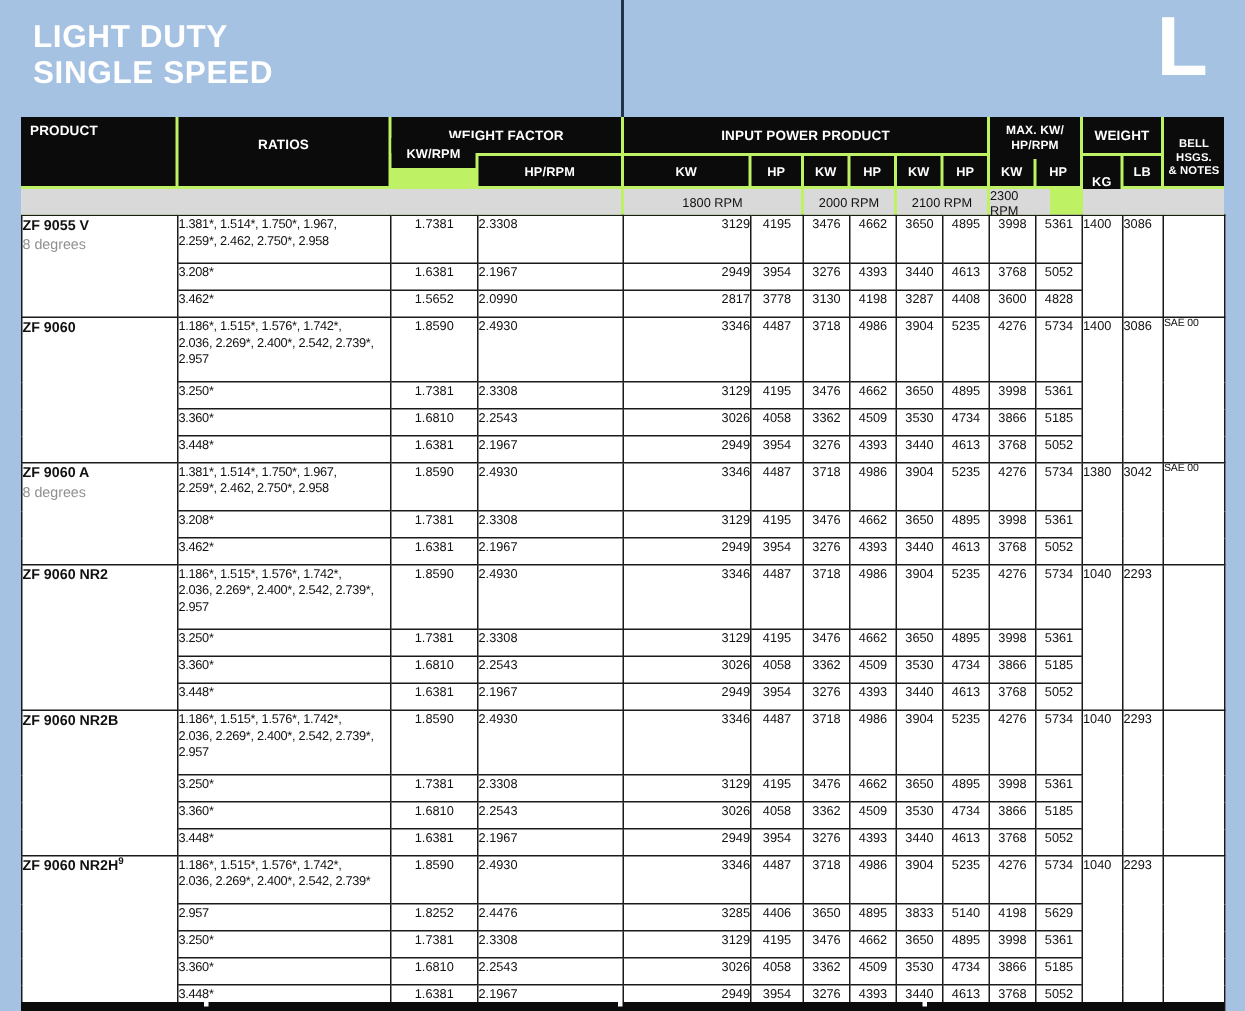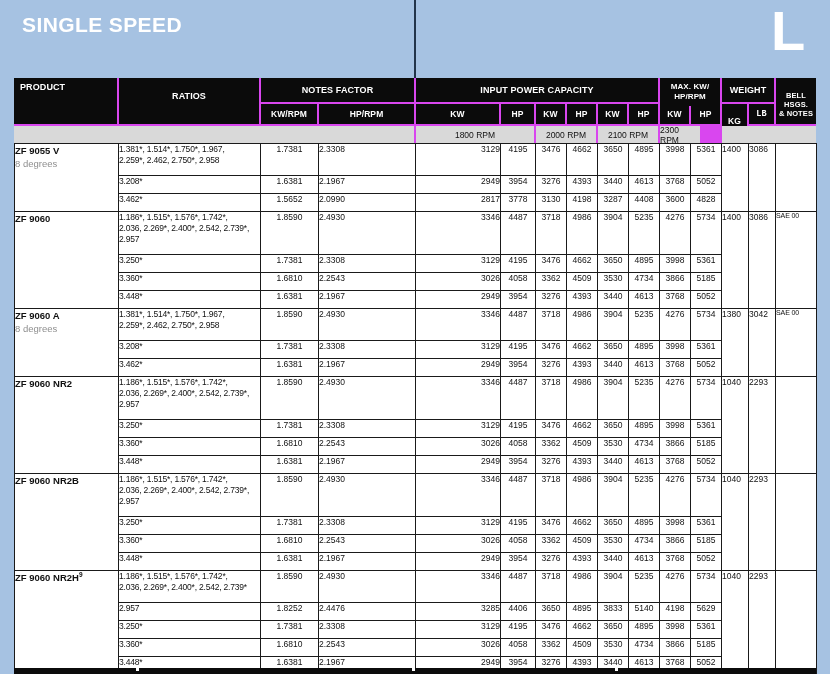--- a/index.html
+++ b/index.html
@@ -16,21 +16,21 @@
     font-size:21px;font-weight:bold;line-height:1.12;letter-spacing:.4px;
   }
   .banner-divider{position:absolute;left:414px;top:0;width:2px;height:78px;background:#22344a;}
   .banner-letter{
     position:absolute;left:771px;top:3px;color:#ffffff;
     font-size:56px;font-weight:bold;line-height:1;
   }
   
   .sheet{position:absolute;left:14px;top:78px;width:802px;height:596px;background:#ffffff;}
   
-  .thead{position:relative;width:802px;height:65px;background:#d946ef;}
+  .thead{position:relative;width:802px;height:65px;background:#bef264;}
   .hbox{
     position:absolute;background:#0b0b0b;color:#ffffff;font-weight:bold;
     display:flex;align-items:center;justify-content:center;text-align:center;
     font-size:8.5px;letter-spacing:.1px;line-height:1.2;white-space:pre-line;
   }
   .hbox.tl{align-items:flex-start;justify-content:flex-start;text-align:left;padding:4px 0 0 6px;box-sizing:border-box;}
   .hbox.tc{align-items:flex-start;padding-top:13px;box-sizing:border-box;}
   .gbox{
     position:absolute;background:#d9d9d9;color:#111;font-weight:normal;
     display:flex;align-items:center;justify-content:center;font-size:8.5px;
@@ -53,52 +53,53 @@
   td.note{padding:4px 0 0 3px;font-size:7px;letter-spacing:-.1px;}
   
   .strip{position:absolute;left:0;bottom:0;width:802px;height:6px;background:#0b0b0b;}
   .notch{position:absolute;top:0;width:3px;height:3px;background:#ffffff;}
 </style>
 </head>
 <body>
 
 <div class="banner">
   <div class="banner-title">
+    <div>LIGHT DUTY</div>
     <div>SINGLE SPEED</div>
   </div>
   <div class="banner-divider"></div>
   <div class="banner-letter">L</div>
 </div>
 
 <div class="sheet">
 
   <div class="thead">
 
     <div class="hbox tl" style="left:0;top:0;width:103px;height:46px;font-size:9px;">PRODUCT</div>
     <div class="hbox tc" style="left:105px;top:0;width:140px;height:46px;font-size:9px;">RATIOS</div>
-    <div class="hbox" style="left:247px;top:0;width:153px;height:24px;font-size:9px;">NOTES FACTOR</div>
-    <div class="hbox" style="left:402px;top:0;width:242px;height:24px;font-size:9px;">INPUT POWER CAPACITY</div>
+    <div class="hbox" style="left:247px;top:0;width:153px;height:24px;font-size:9px;">WEIGHT FACTOR</div>
+    <div class="hbox" style="left:402px;top:0;width:242px;height:24px;font-size:9px;">INPUT POWER PRODUCT</div>
     <div class="hbox" style="left:646px;top:0;width:60px;height:28px;font-size:8px;">MAX. KW/
 HP/RPM</div>
     <div class="hbox" style="left:708px;top:0;width:52px;height:24px;font-size:9px;">WEIGHT</div>
     <div class="hbox tc" style="left:762px;top:0;width:40px;height:46px;font-size:7.5px;">BELL HSGS.
 &amp; NOTES</div>
 
-    <div class="hbox" style="left:247px;top:26px;width:56px;height:20px;">KW/RPM</div>
+    <div class="hbox" style="left:247px;top:14px;width:56px;height:20px;">KW/RPM</div>
     <div class="hbox" style="left:305px;top:26px;width:95px;height:20px;">HP/RPM</div>
     <div class="hbox" style="left:402px;top:26px;width:83px;height:20px;">KW</div>
     <div class="hbox" style="left:487px;top:26px;width:33px;height:20px;">HP</div>
     <div class="hbox" style="left:522px;top:26px;width:29px;height:20px;">KW</div>
     <div class="hbox" style="left:553px;top:26px;width:29px;height:20px;">HP</div>
     <div class="hbox" style="left:584px;top:26px;width:29px;height:20px;">KW</div>
     <div class="hbox" style="left:615px;top:26px;width:29px;height:20px;">HP</div>
     <div class="hbox" style="left:646px;top:26px;width:29px;height:20px;">KW</div>
     <div class="hbox" style="left:677px;top:26px;width:29px;height:20px;">HP</div>
     <div class="hbox" style="left:708px;top:26px;width:25px;height:34px;">KG</div>
-    <div class="hbox" style="left:735px;top:26px;width:25px;height:20px;font-family:Liberation Mono, monospace;">LB</div>
+    <div class="hbox" style="left:735px;top:26px;width:25px;height:20px;">LB</div>
 
     <div class="gbox" style="left:0;top:48px;width:400px;height:17px;"></div>
     <div class="gbox" style="left:402px;top:48px;width:118px;height:17px;">1800 RPM</div>
     <div class="gbox" style="left:522px;top:48px;width:60px;height:17px;">2000 RPM</div>
     <div class="gbox" style="left:584px;top:48px;width:60px;height:17px;">2100 RPM</div>
     <div class="gbox" style="left:646px;top:48px;width:40px;height:17px;">2300 RPM</div>
     <div class="gbox" style="left:708px;top:48px;width:94px;height:17px;"></div>
   </div>
 
   <table class="spec">

